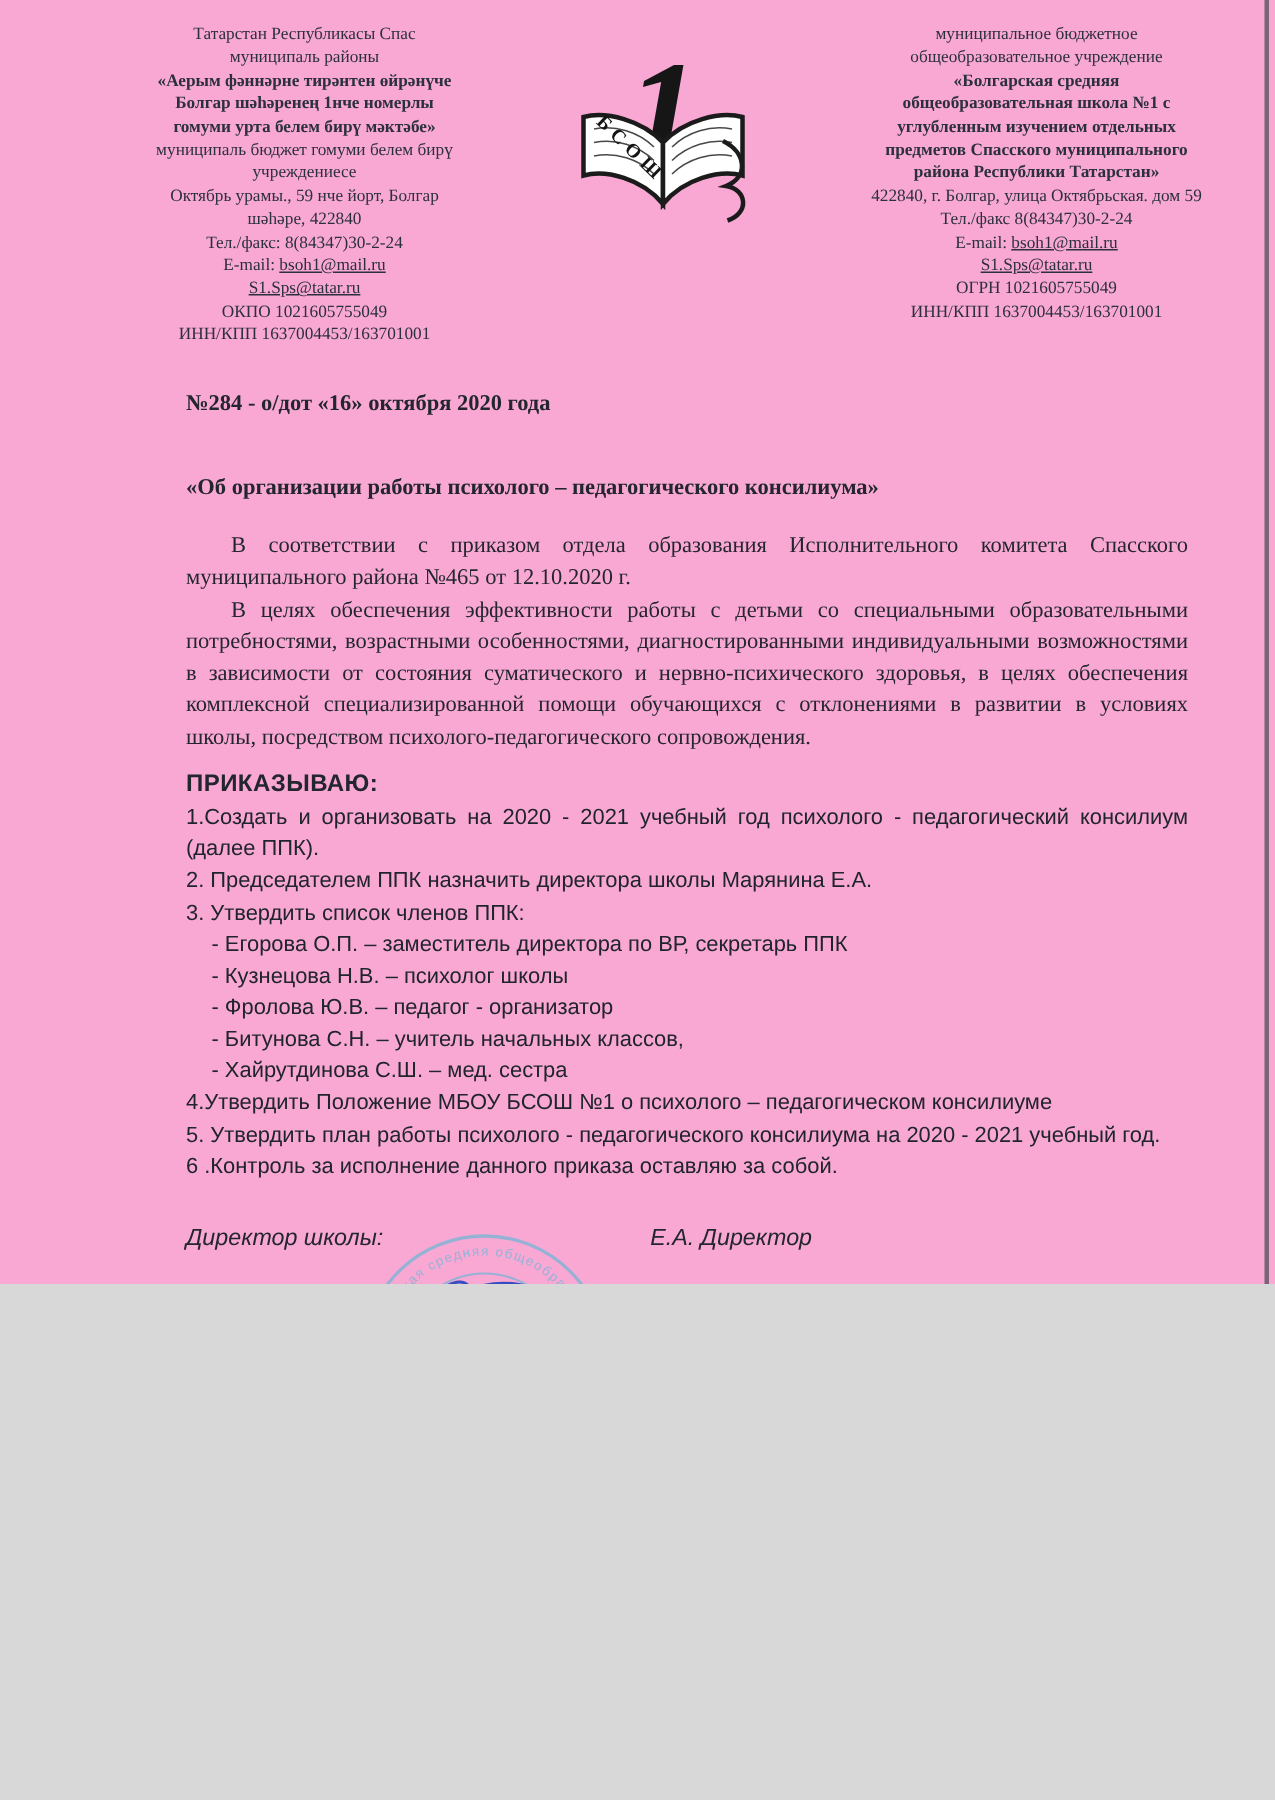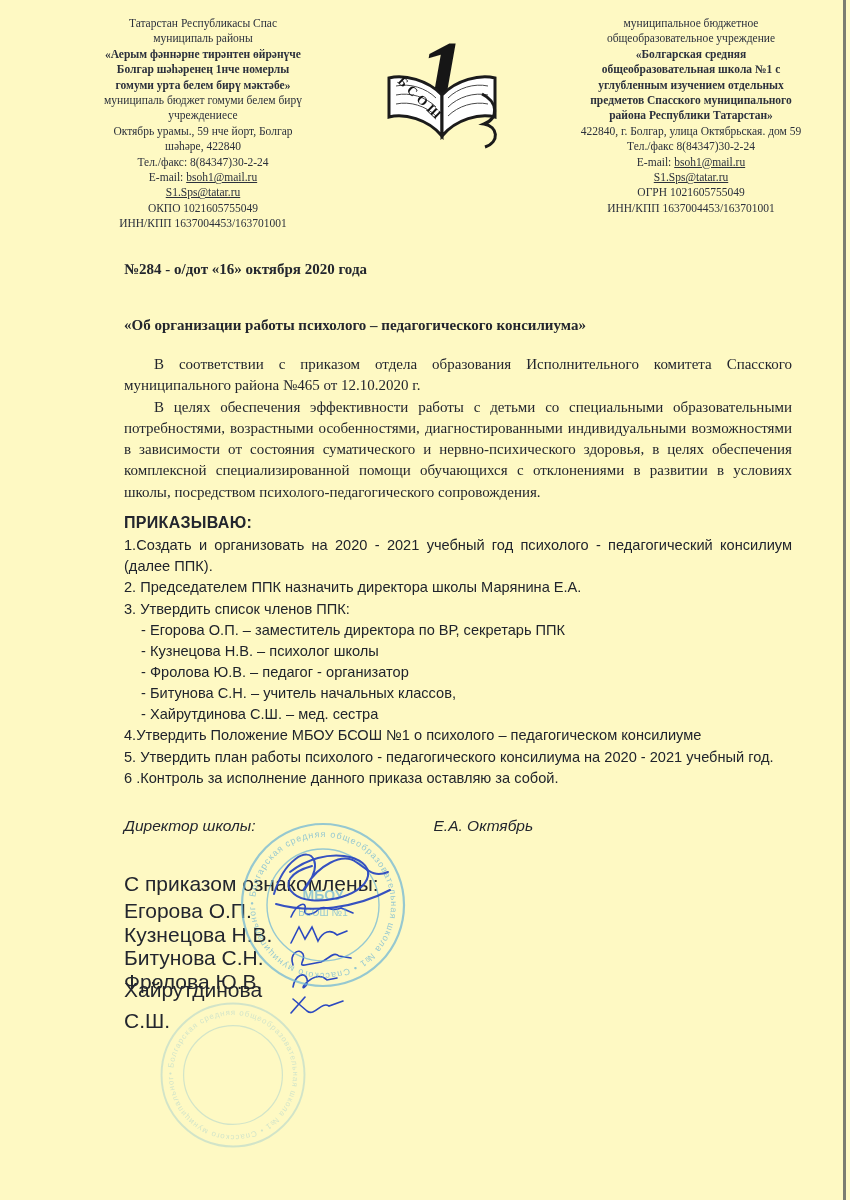--- a/index.html
+++ b/index.html
@@ -1,16 +1,16 @@
 <!DOCTYPE html>
 <html><head>
 <meta charset="utf-8">
 <style>
   html,body{margin:0;padding:0;background:#d8d8d8;}
-  .page{position:relative;width:850px;height:1200px;margin:0 auto;background:#fef9c3;
+  .page{position:relative;width:850px;height:856px;margin:0 auto;background:#f9a8d4;
         font-family:"Liberation Serif",serif;color:#23262e;overflow:hidden;}
   .scan-edge{position:absolute;top:0;bottom:0;right:4px;width:3px;background:#45484e;opacity:.7;}
 
   
   .header{position:absolute;top:16px;left:74px;width:756px;display:flex;justify-content:space-between;align-items:flex-start;}
   .hcol{font-size:11.5px;line-height:1.34;text-align:center;color:#2b303c;}
   .hcol.left{width:258px;}
   .hcol.right{width:278px;}
   .b{font-weight:bold;}
   .u{text-decoration:underline;}
@@ -129,21 +129,21 @@
       <div class="member">- Фролова Ю.В. – педагог - организатор</div>
       <div class="member">- Битунова С.Н. – учитель начальных классов,</div>
       <div class="member">- Хайрутдинова С.Ш. – мед. сестра</div>
       <div class="item">4.Утвердить Положение МБОУ  БСОШ №1 о психолого – педагогическом  консилиуме</div>
       <div class="item">5. Утвердить план работы психолого - педагогического консилиума на 2020 - 2021 учебный год.</div>
       <div class="item">6 .Контроль за исполнение данного приказа  оставляю за собой.</div>
     </div>
 
     <div class="director-row">
       <span>Директор   школы:</span>
-      <span class="director-name">Е.А.  Октябрь</span>
+      <span class="director-name">Е.А.  Директор</span>
     </div>
 
     <div class="ack">
       <div>С приказом    ознакомлены:</div>
       <div class="ack-row">
         <span class="ack-name">Егорова О.П.</span>
         <svg class="scribble" width="72" height="24" viewBox="0 0 72 24">
           <path class="sig-ink" stroke-width="1.6" d="M4 18 C 10 4, 20 2, 18 10 C 16 18, 26 16, 32 10 C 38 5, 44 14, 54 9 L 66 14"></path>
           </svg>
       </div>

